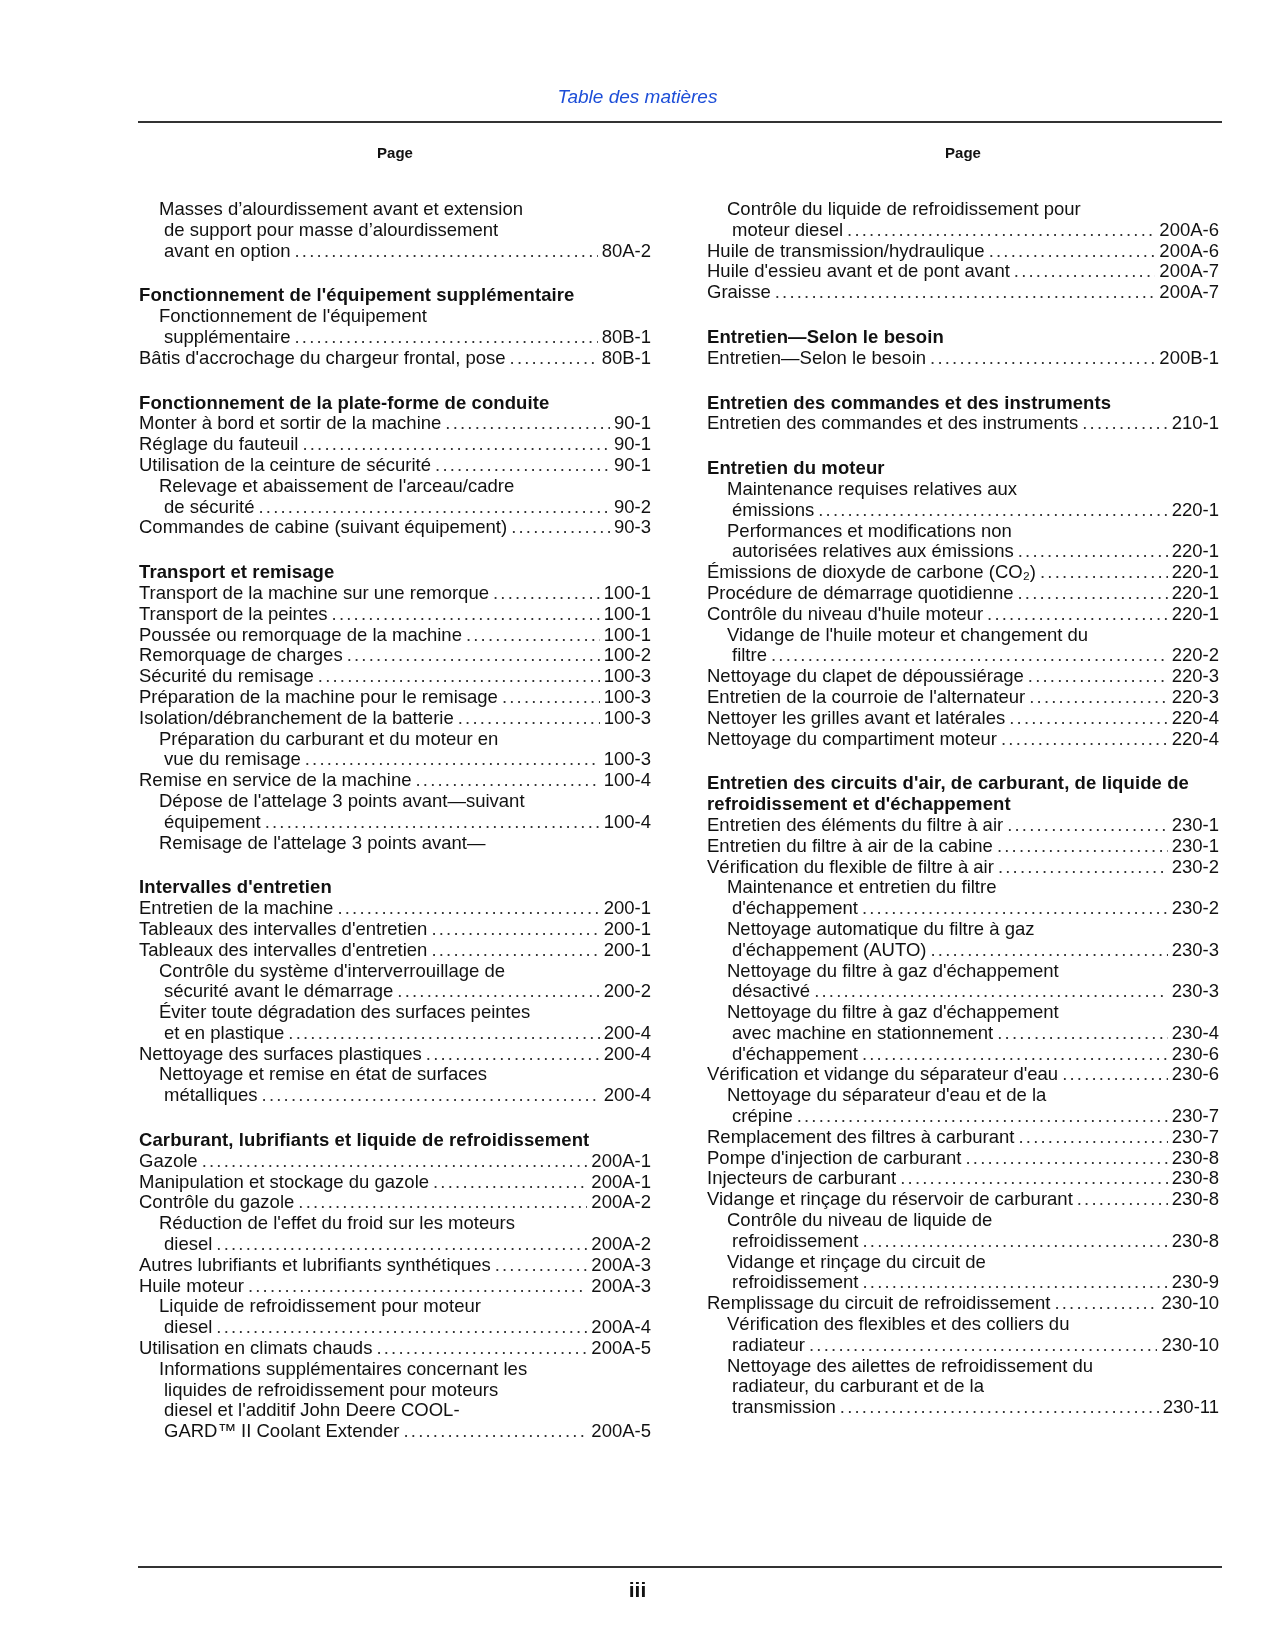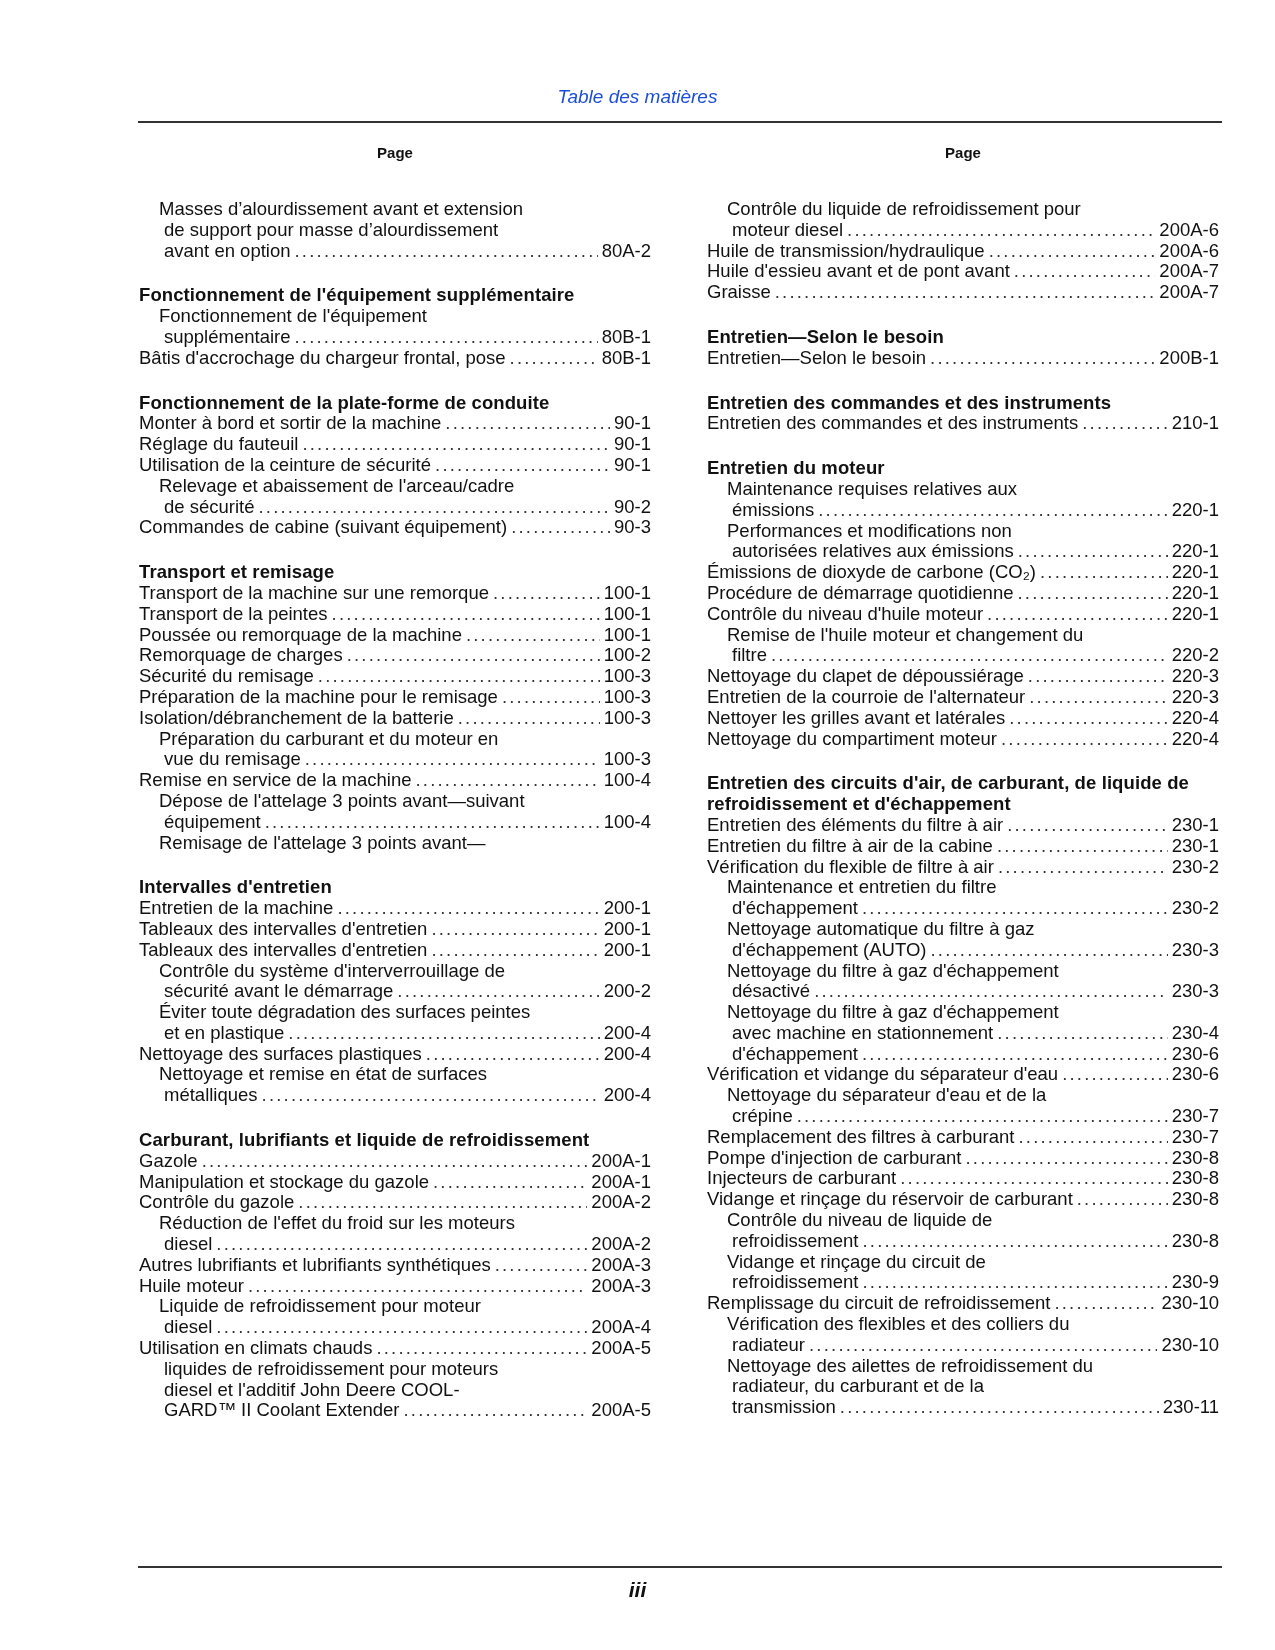--- a/index.html
+++ b/index.html
@@ -15,21 +15,21 @@
   .section { margin-bottom: 24px; }
   .section-title { font-weight: bold; letter-spacing: 0.1px; }
   .entry-body { flex: 1 1 auto; min-width: 0; }
   .line-last { display: flex; align-items: flex-end; }
   .line-last .t { white-space: nowrap; }
   .line-last .dots { flex: 1 1 auto; overflow: hidden; white-space: nowrap; margin: 0 4px; color: #333; letter-spacing: 2.2px; }
   .line-last .dots::before { content: "................................................................................................................................................"; }
   .line-last .pg { white-space: nowrap; text-align: right; }
   .cont-line { padding-left: 25px; white-space: nowrap; }
   .first-line { white-space: nowrap; margin-left: 20px; }
-  .footer-page { position: absolute; top: 1578px; left: 0; width: 1275px; text-align: center; font-weight: bold; font-size: 21px; font-style: italic; }
+  .footer-page { position: absolute; top: 1578px; left: 0; width: 1275px; text-align: center; font-weight: bold; font-size: 21px; }
 </style>
 </head>
 <body>
 
 <div class="header-title">Table des matières</div>
 <div class="rule top"></div>
 
 <div class="col left">
   <div class="page-hdr">Page</div>
   <div>
@@ -288,20 +288,21 @@
           </div>
         </div>
         <div class="entry-body">
           <div class="line-last">
             <span class="t">Utilisation en climats chauds</span>
             <span class="dots"></span>
             <span class="pg">200A-5</span>
           </div>
         </div>
         <div class="entry-body">
+          <div class="first-line">Informations supplémentaires concernant les</div>
           <div class="cont-line">liquides de refroidissement pour moteurs</div>
           <div class="cont-line">diesel et l'additif John Deere COOL-</div>
           <div class="line-last cont-line">
             <span class="t">GARD™ II Coolant Extender</span>
             <span class="dots"></span>
             <span class="pg">200A-5</span>
           </div>
         </div>
       </div>
     </div>
@@ -394,21 +395,21 @@
           </div>
         </div>
         <div class="entry-body">
           <div class="line-last">
             <span class="t">Contrôle du niveau d'huile moteur</span>
             <span class="dots"></span>
             <span class="pg">220-1</span>
           </div>
         </div>
         <div class="entry-body">
-          <div class="first-line">Remise de l'huile moteur et changement du</div>
+          <div class="first-line">Vidange de l'huile moteur et changement du</div>
           <div class="line-last cont-line">
             <span class="t">filtre</span>
             <span class="dots"></span>
             <span class="pg">220-2</span>
           </div>
         </div>
         <div class="entry-body">
           <div class="line-last">
             <span class="t">Nettoyage du clapet de dépoussiérage</span>
             <span class="dots"></span>

